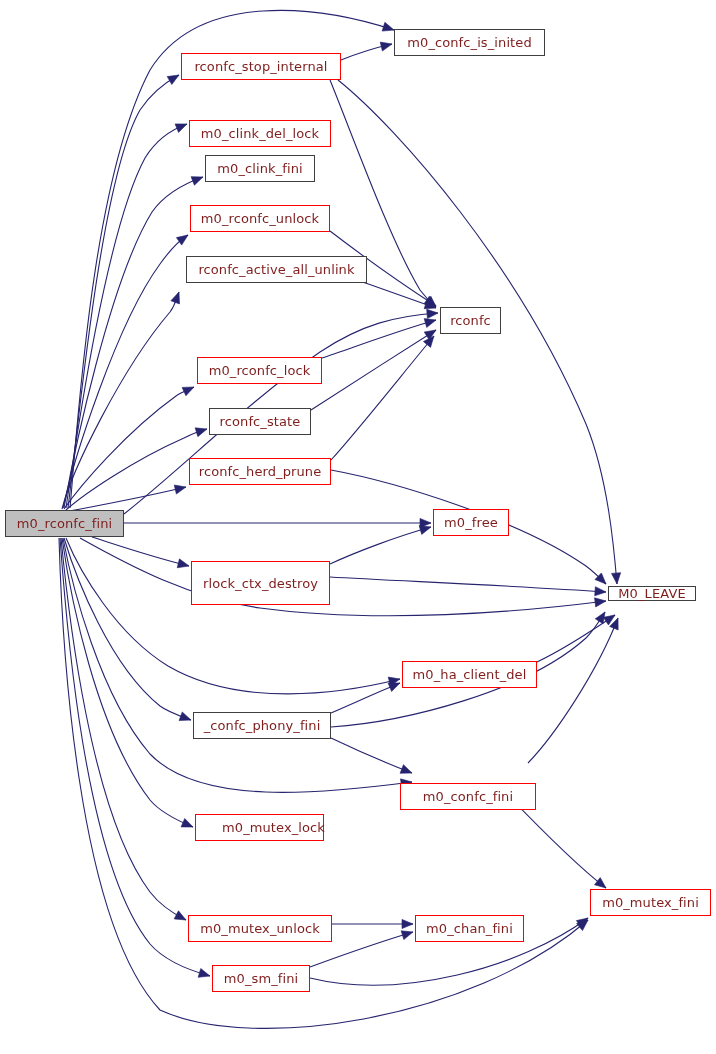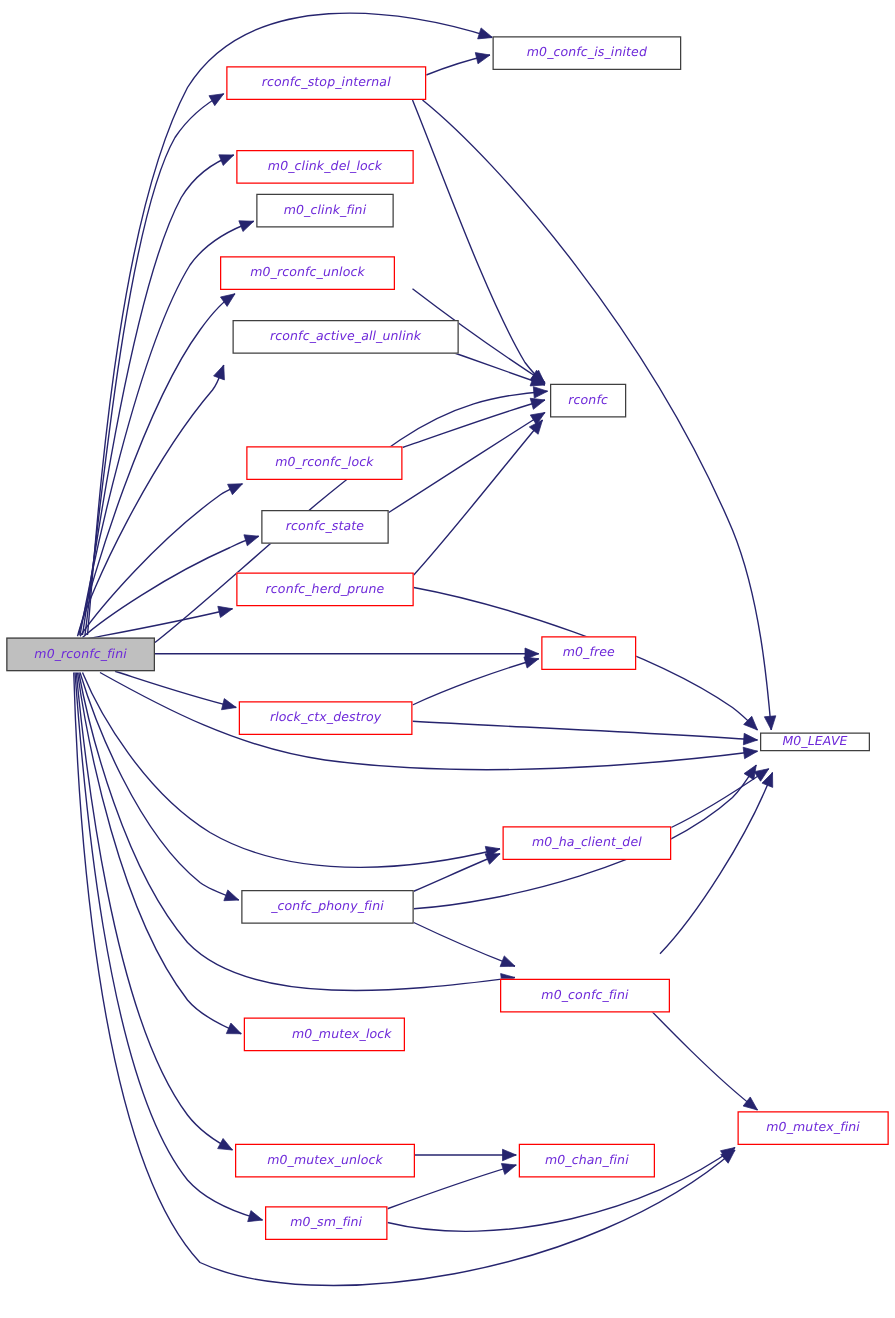--- a/index.html
+++ b/index.html
@@ -33,26 +33,25 @@
     stroke-width: 0.6;
   }
   .node {
     position: absolute;
     box-sizing: border-box;
     display: flex;
     align-items: center;
     justify-content: center;
     background: #ffffff;
     border: 1px solid #ff0000;
-    font-size: 10px;
-    color: #6d28d9;
+    font-size: 13px;
+    color: #7f1d1d;
     line-height: 1;
     white-space: nowrap;
     letter-spacing: 0.1px;
-    font-style: italic;
   }
   .node.black {
     border: 1px solid #3f3f3f;
   }
   .node.current {
     border: 1px solid #3f3f3f;
     background: #bfbfbf;
   }
 </style>
 </head>
@@ -230,42 +229,42 @@
       </div>
       <div class="node " style="left: 181px; top: 53px; width: 160px; height: 27px;">
         <span>rconfc_stop_internal</span>
       </div>
       <div class="node " style="left: 189px; top: 104px; width: 142px; height: 27px; margin-top: 16px;">
         <span>m0_clink_del_lock</span>
       </div>
       <div class="node black" style="left: 205px; top: 155px; width: 110px; height: 27px;">
         <span>m0_clink_fini</span>
       </div>
-      <div class="node " style="left: 176px; top: 205px; width: 140px; height: 27px;">
+      <div class="node " style="left: 190px; top: 205px; width: 140px; height: 27px;">
         <span>m0_rconfc_unlock</span>
       </div>
       <div class="node black" style="left: 186px; top: 256px; width: 181px; height: 27px;">
         <span>rconfc_active_all_unlink</span>
       </div>
       <div class="node black" style="left: 440px; top: 307px; width: 61px; height: 27px;">
         <span>rconfc</span>
       </div>
       <div class="node " style="left: 197px; top: 357px; width: 125px; height: 27px;">
         <span>m0_rconfc_lock</span>
       </div>
       <div class="node black" style="left: 209px; top: 408px; width: 102px; height: 27px;">
         <span>rconfc_state</span>
       </div>
       <div class="node " style="left: 189px; top: 458px; width: 142px; height: 27px;">
         <span>rconfc_herd_prune</span>
       </div>
       <div class="node " style="left: 433px; top: 509px; width: 76px; height: 27px;">
         <span>m0_free</span>
       </div>
-      <div class="node " style="left: 191px; top: 561px; width: 139px; height: 27px;">
+      <div class="node " style="left: 191px; top: 561px; width: 139px; height: 44px;">
         <span>rlock_ctx_destroy</span>
       </div>
       <div class="node black" style="left: 608px; top: 586px; width: 88px; height: 15px;">
         <span>M0_LEAVE</span>
       </div>
       <div class="node " style="left: 402px; top: 661px; width: 135px; height: 27px;">
         <span>m0_ha_client_del</span>
       </div>
       <div class="node black" style="left: 193px; top: 712px; width: 138px; height: 27px;">
         <span>_confc_phony_fini</span>

